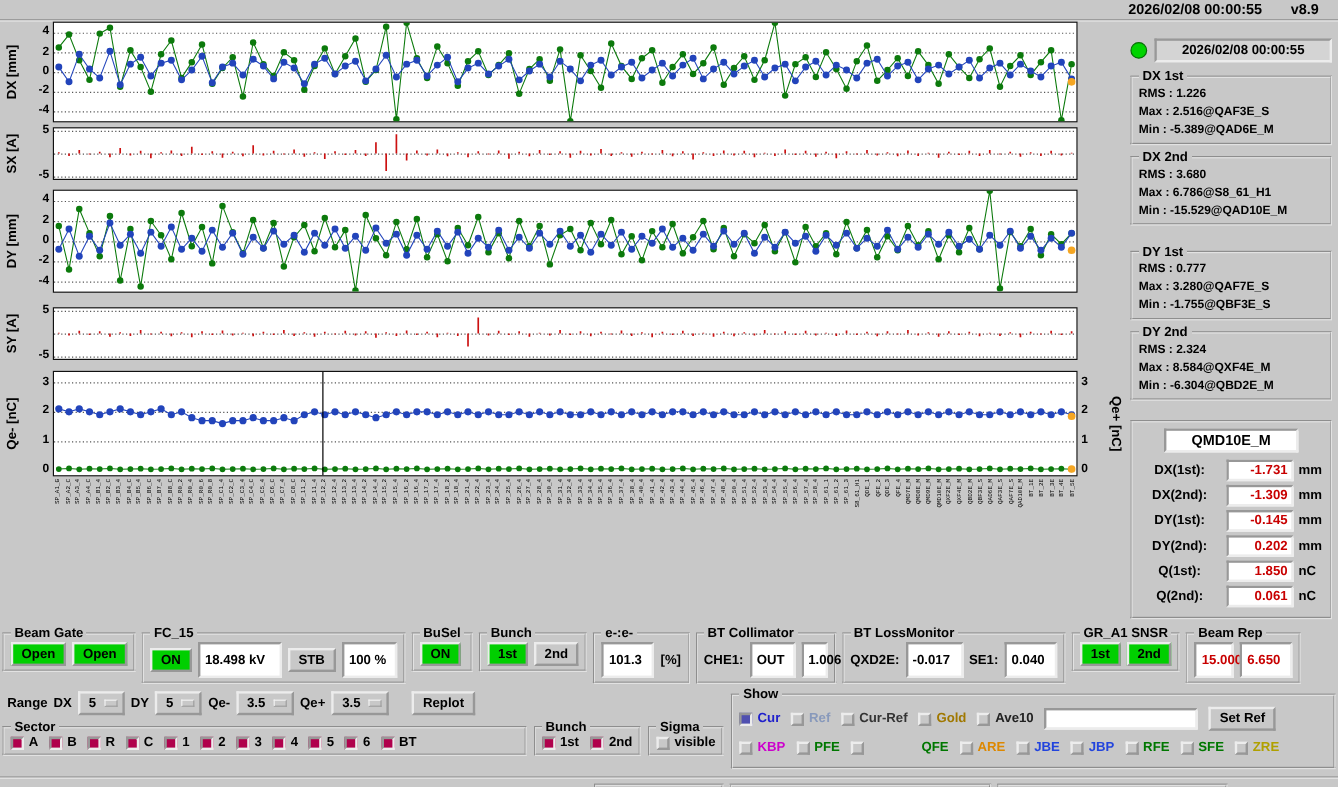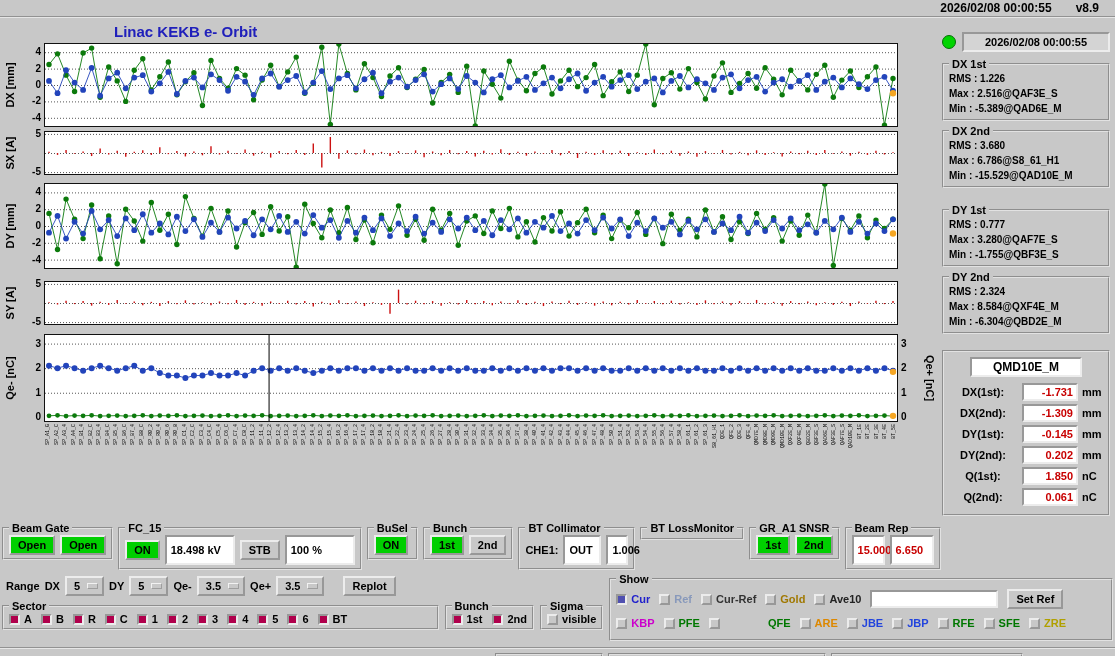--- a/index.html
+++ b/index.html
@@ -64,21 +64,20 @@
 </head>
 <body>
 
 <div id="topbar">
   <span>2026/02/08 00:00:55</span>
   <span>v8.9</span>
 </div>
 
 <div id="content">
   <div id="left">
-    <div id="chart-title">Linac KEKB e- Orbit</div>
     <div id="charts">
         <div class="chart-row" style="height: 84px; margin-bottom: 4px;">
           <div class="axlab">
             <span>DX [mm]</span>
           </div>
           <div class="yticks">
             <span style="top: 8.2px;">4</span>
             <span style="top: 24.6px;">2</span>
             <span style="top: 41px;">0</span>
             <span style="top: 57.4px;">-2</span>
@@ -1188,46 +1187,59 @@
       <button class="btn green">Open</button>
       <button class="btn green">Open</button>
     </div>
   </fieldset>
   <fieldset>
     <legend>FC_15</legend>
     <div class="fcontent">
       <button class="btn green">ON</button>
       <span class="display" style="width:70px">18.498 kV</span>
       <button class="btn">STB</button>
-      <span class="display" style="width:70px">100 %</span>
+      <span class="display" style="width:46px">100 %</span>
     </div>
   </fieldset>
   <fieldset>
     <legend>BuSel</legend>
     <div class="fcontent">
       <button class="btn green">ON</button>
     </div>
   </fieldset>
   <fieldset>
     <legend>Bunch</legend>
     <div class="fcontent">
       <button class="btn green">1st</button>
       <button class="btn">2nd</button>
     </div>
   </fieldset>
   <fieldset>
+    <legend>e-:e-</legend>
+    <div class="fcontent">
+      <span class="display" style="width:44px">101.3</span>
+      <span class="lbl">[%]</span>
+    </div>
+  </fieldset>
+  <fieldset>
     <legend>BT Collimator</legend>
     <div class="fcontent">
       <span class="lbl">CHE1:</span>
       <span class="display" style="width:38px">OUT</span>
       <span class="display" style="width:22px">1.006</span>
     </div>
   </fieldset>
   <fieldset>
     <legend>BT LossMonitor</legend>
+    <div class="fcontent">
+      <span class="lbl">QXD2E:</span>
+      <span class="display" style="width:48px">-0.017</span>
+      <span class="lbl">SE1:</span>
+      <span class="display" style="width:44px">0.040</span>
+    </div>
   </fieldset>
   <fieldset>
     <legend>GR_A1 SNSR</legend>
     <div class="fcontent">
       <button class="btn green">1st</button>
       <button class="btn green">2nd</button>
     </div>
   </fieldset>
   <fieldset>
     <legend>Beam Rep</legend>

